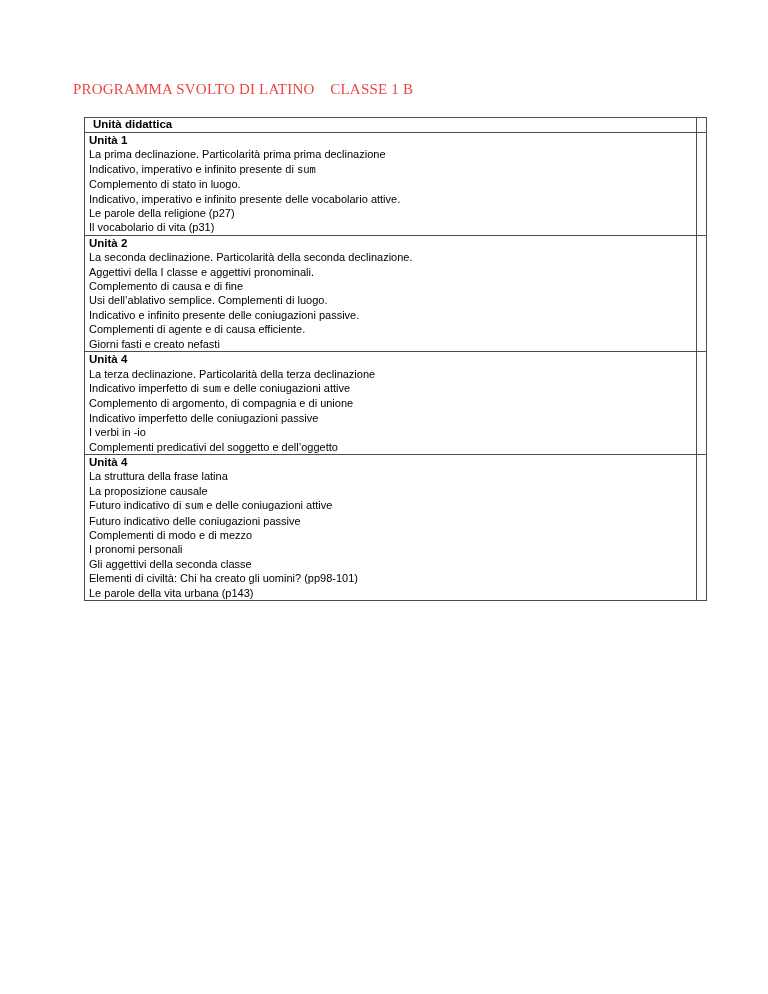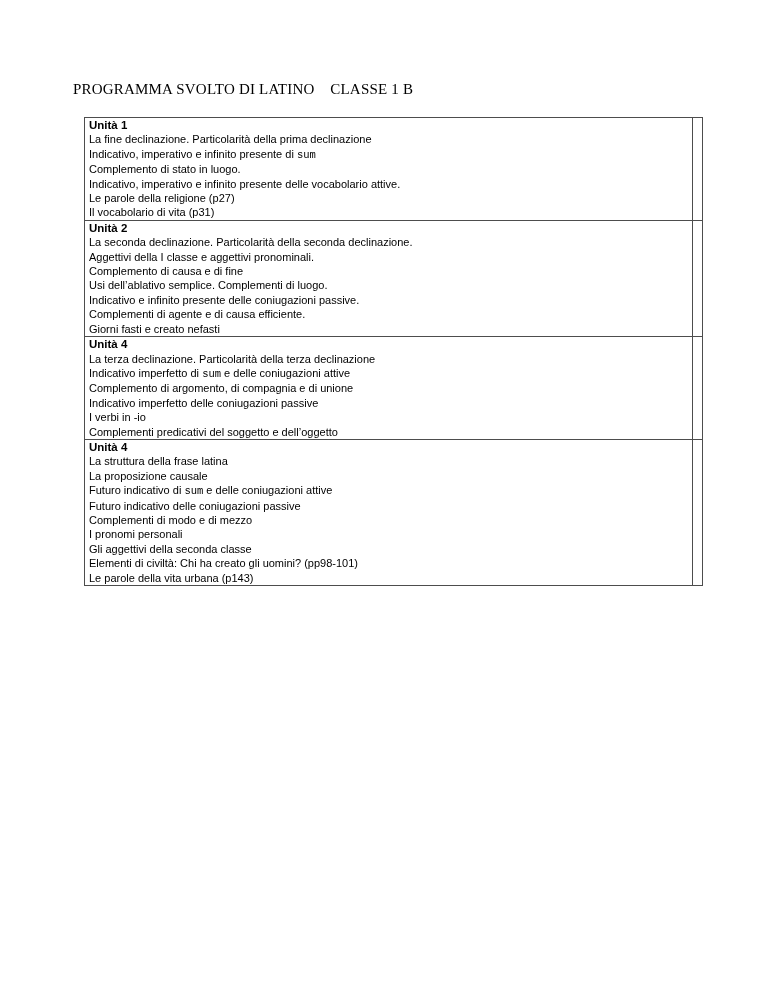--- a/index.html
+++ b/index.html
@@ -17,21 +17,21 @@
   }
   .doc-title {
     position: absolute;
     left: 73px;
     top: 81px;
     font-family: "Liberation Serif", serif;
     font-size: 15px;
     font-weight: normal;
     white-space: pre;
     letter-spacing: 0.2px;
-    color: #000000;
+    color: #ef4444;
   }
   table.program-table {
     position: absolute;
     left: 84px;
     top: 117px;
     width: 614px;
     border-collapse: collapse;
     table-layout: fixed;
   }
   table.program-table td {
@@ -65,25 +65,29 @@
     font-size: 10.5px;
   }
 </style>
 </head>
 <body style="background: rgb(255, 255, 255);">
 
 <div class="doc-title">PROGRAMMA SVOLTO DI LATINO    CLASSE 1 B</div>
 
 <table class="program-table">
   <tbody>
+    <tr>
+      <td class="main-col header-cell">Unità didattica</td>
+      <td class="side-col"></td>
+    </tr>
 
   <tr>
         <td class="main-col unit-cell">
           <div class="unit-label">Unità 1</div>
-          <div class="unit-line">La fine declinazione. Particolarità della prima declinazione</div>
+          <div class="unit-line">La prima declinazione. Particolarità prima prima declinazione</div>
           <div class="unit-line">Indicativo, imperativo e infinito presente di <span class="latin-term">sum</span></div>
           <div class="unit-line">Complemento di stato in luogo.</div>
           <div class="unit-line">Indicativo, imperativo e infinito presente delle vocabolario attive.</div>
           <div class="unit-line">Le parole della religione (p27)</div>
           <div class="unit-line">Il vocabolario di vita (p31)</div>
         </td>
         <td class="side-col"></td>
       </tr>
       <tr>
         <td class="main-col unit-cell">

